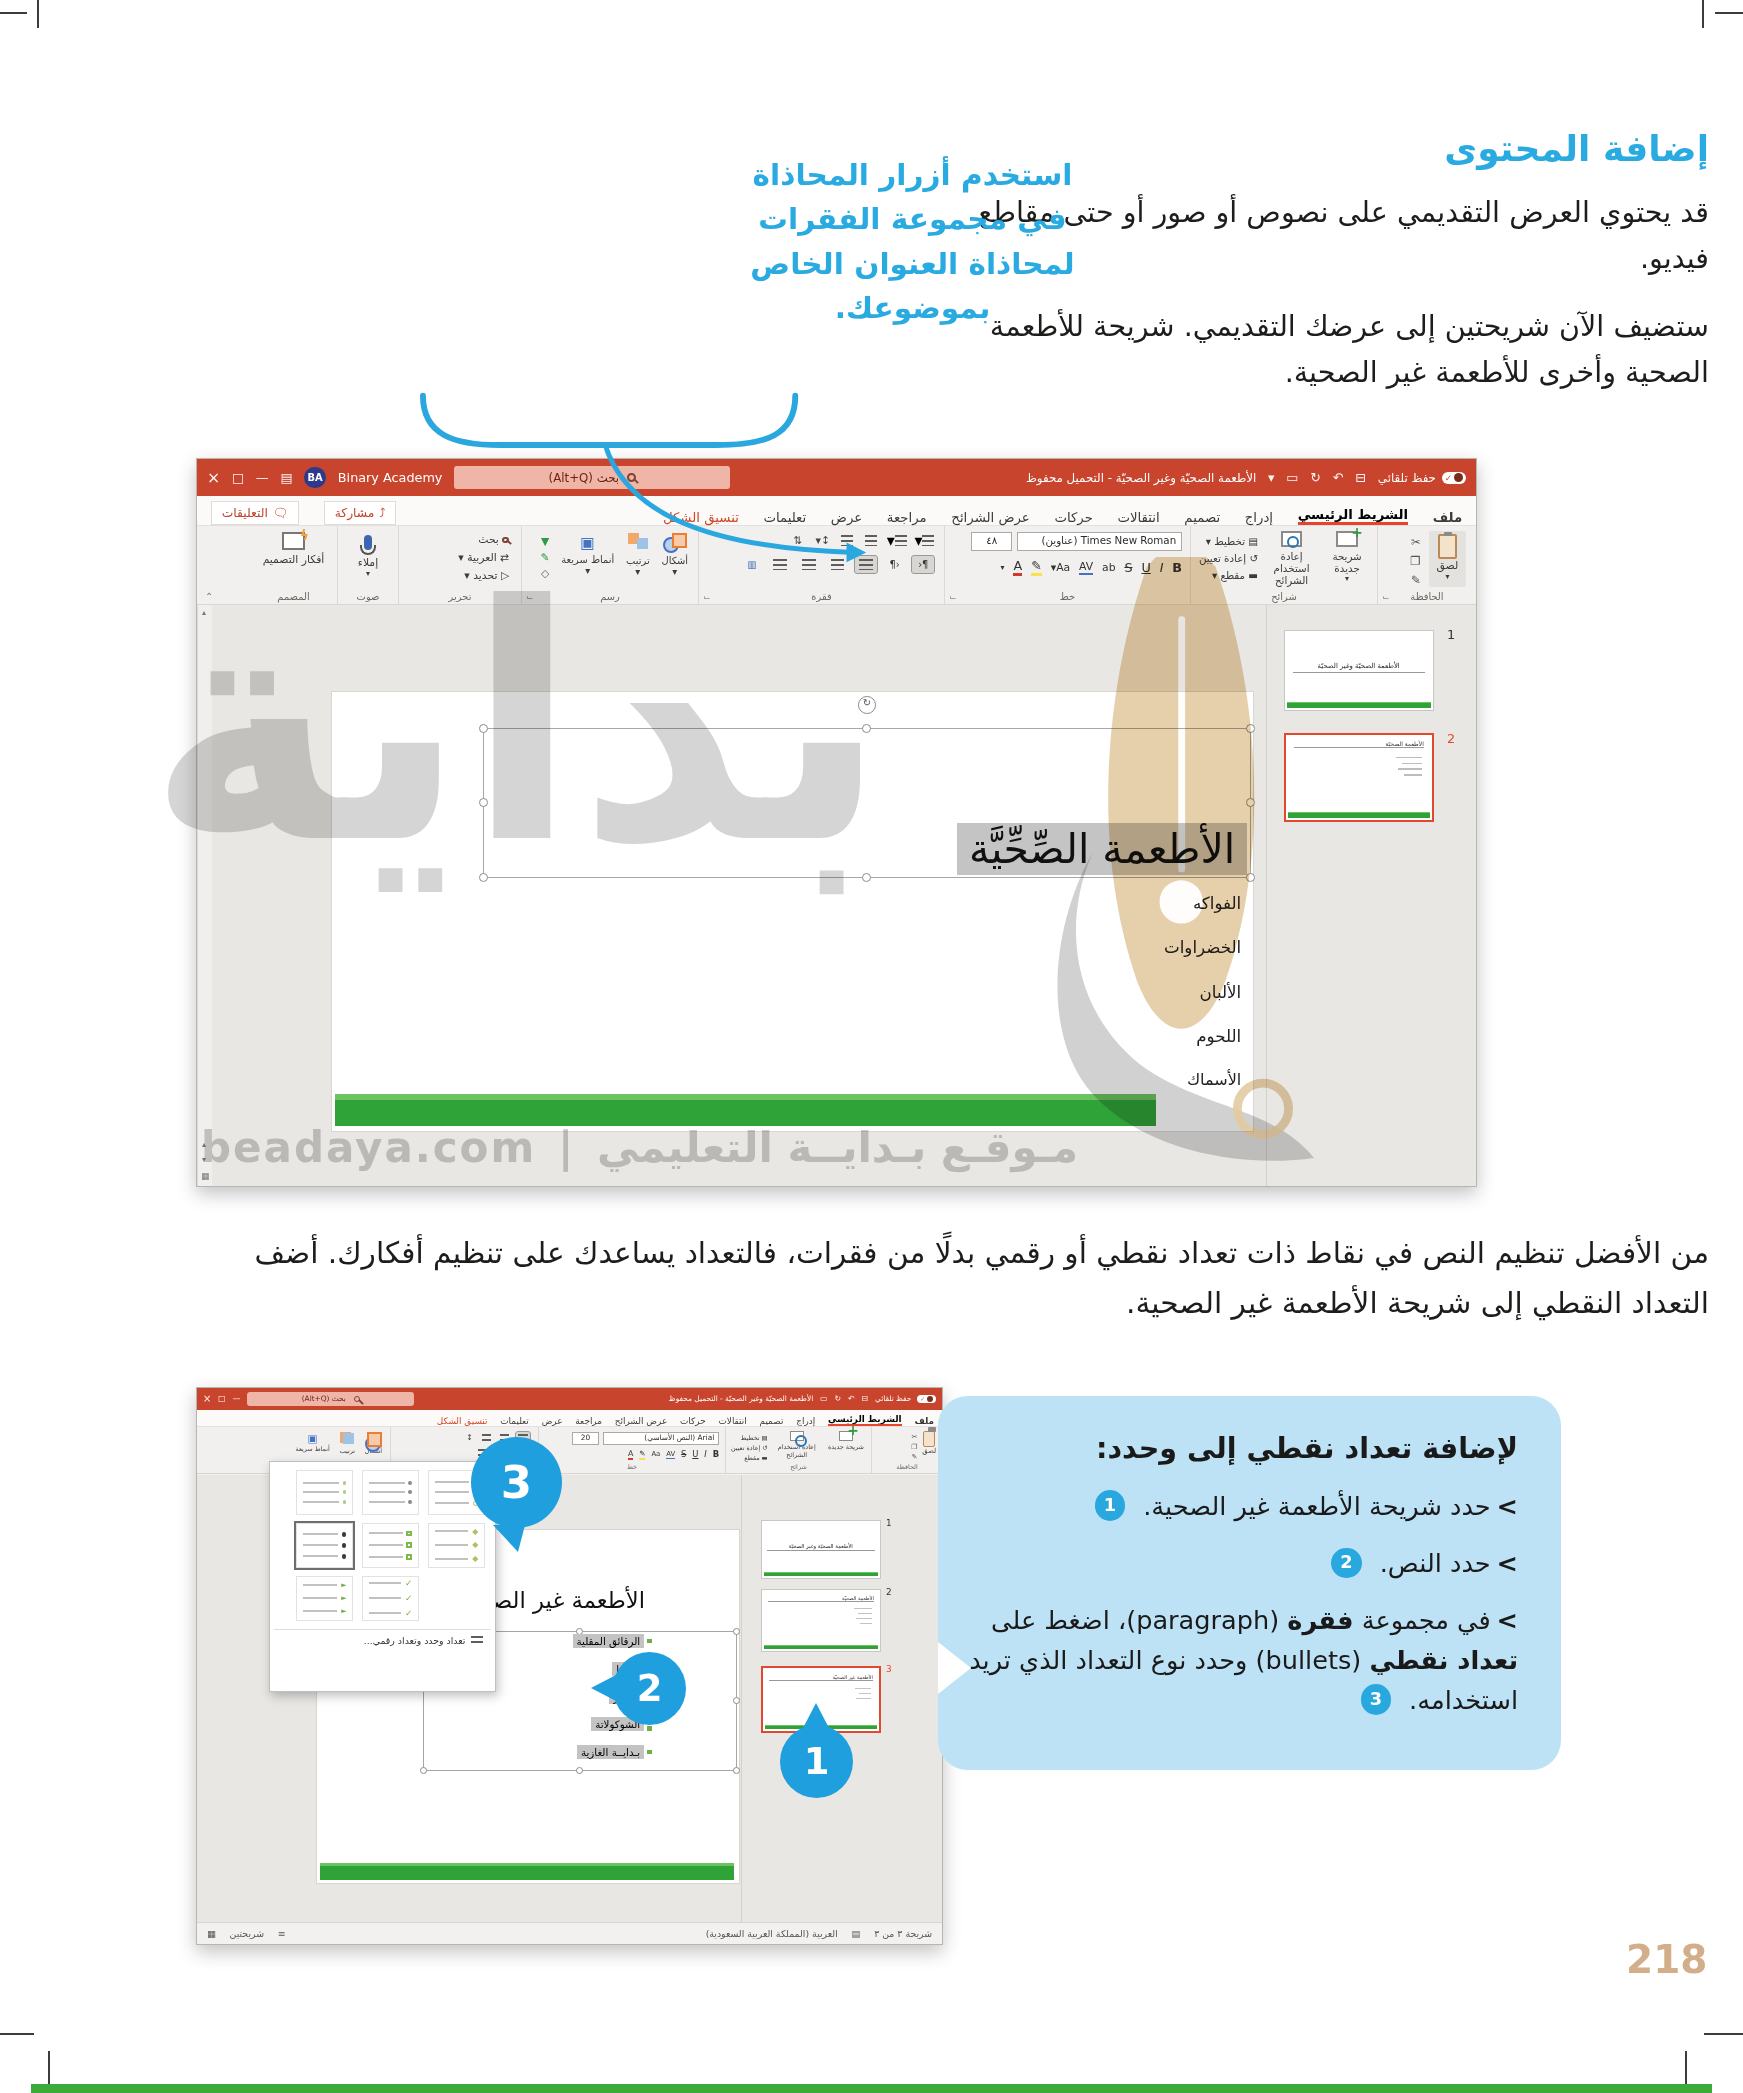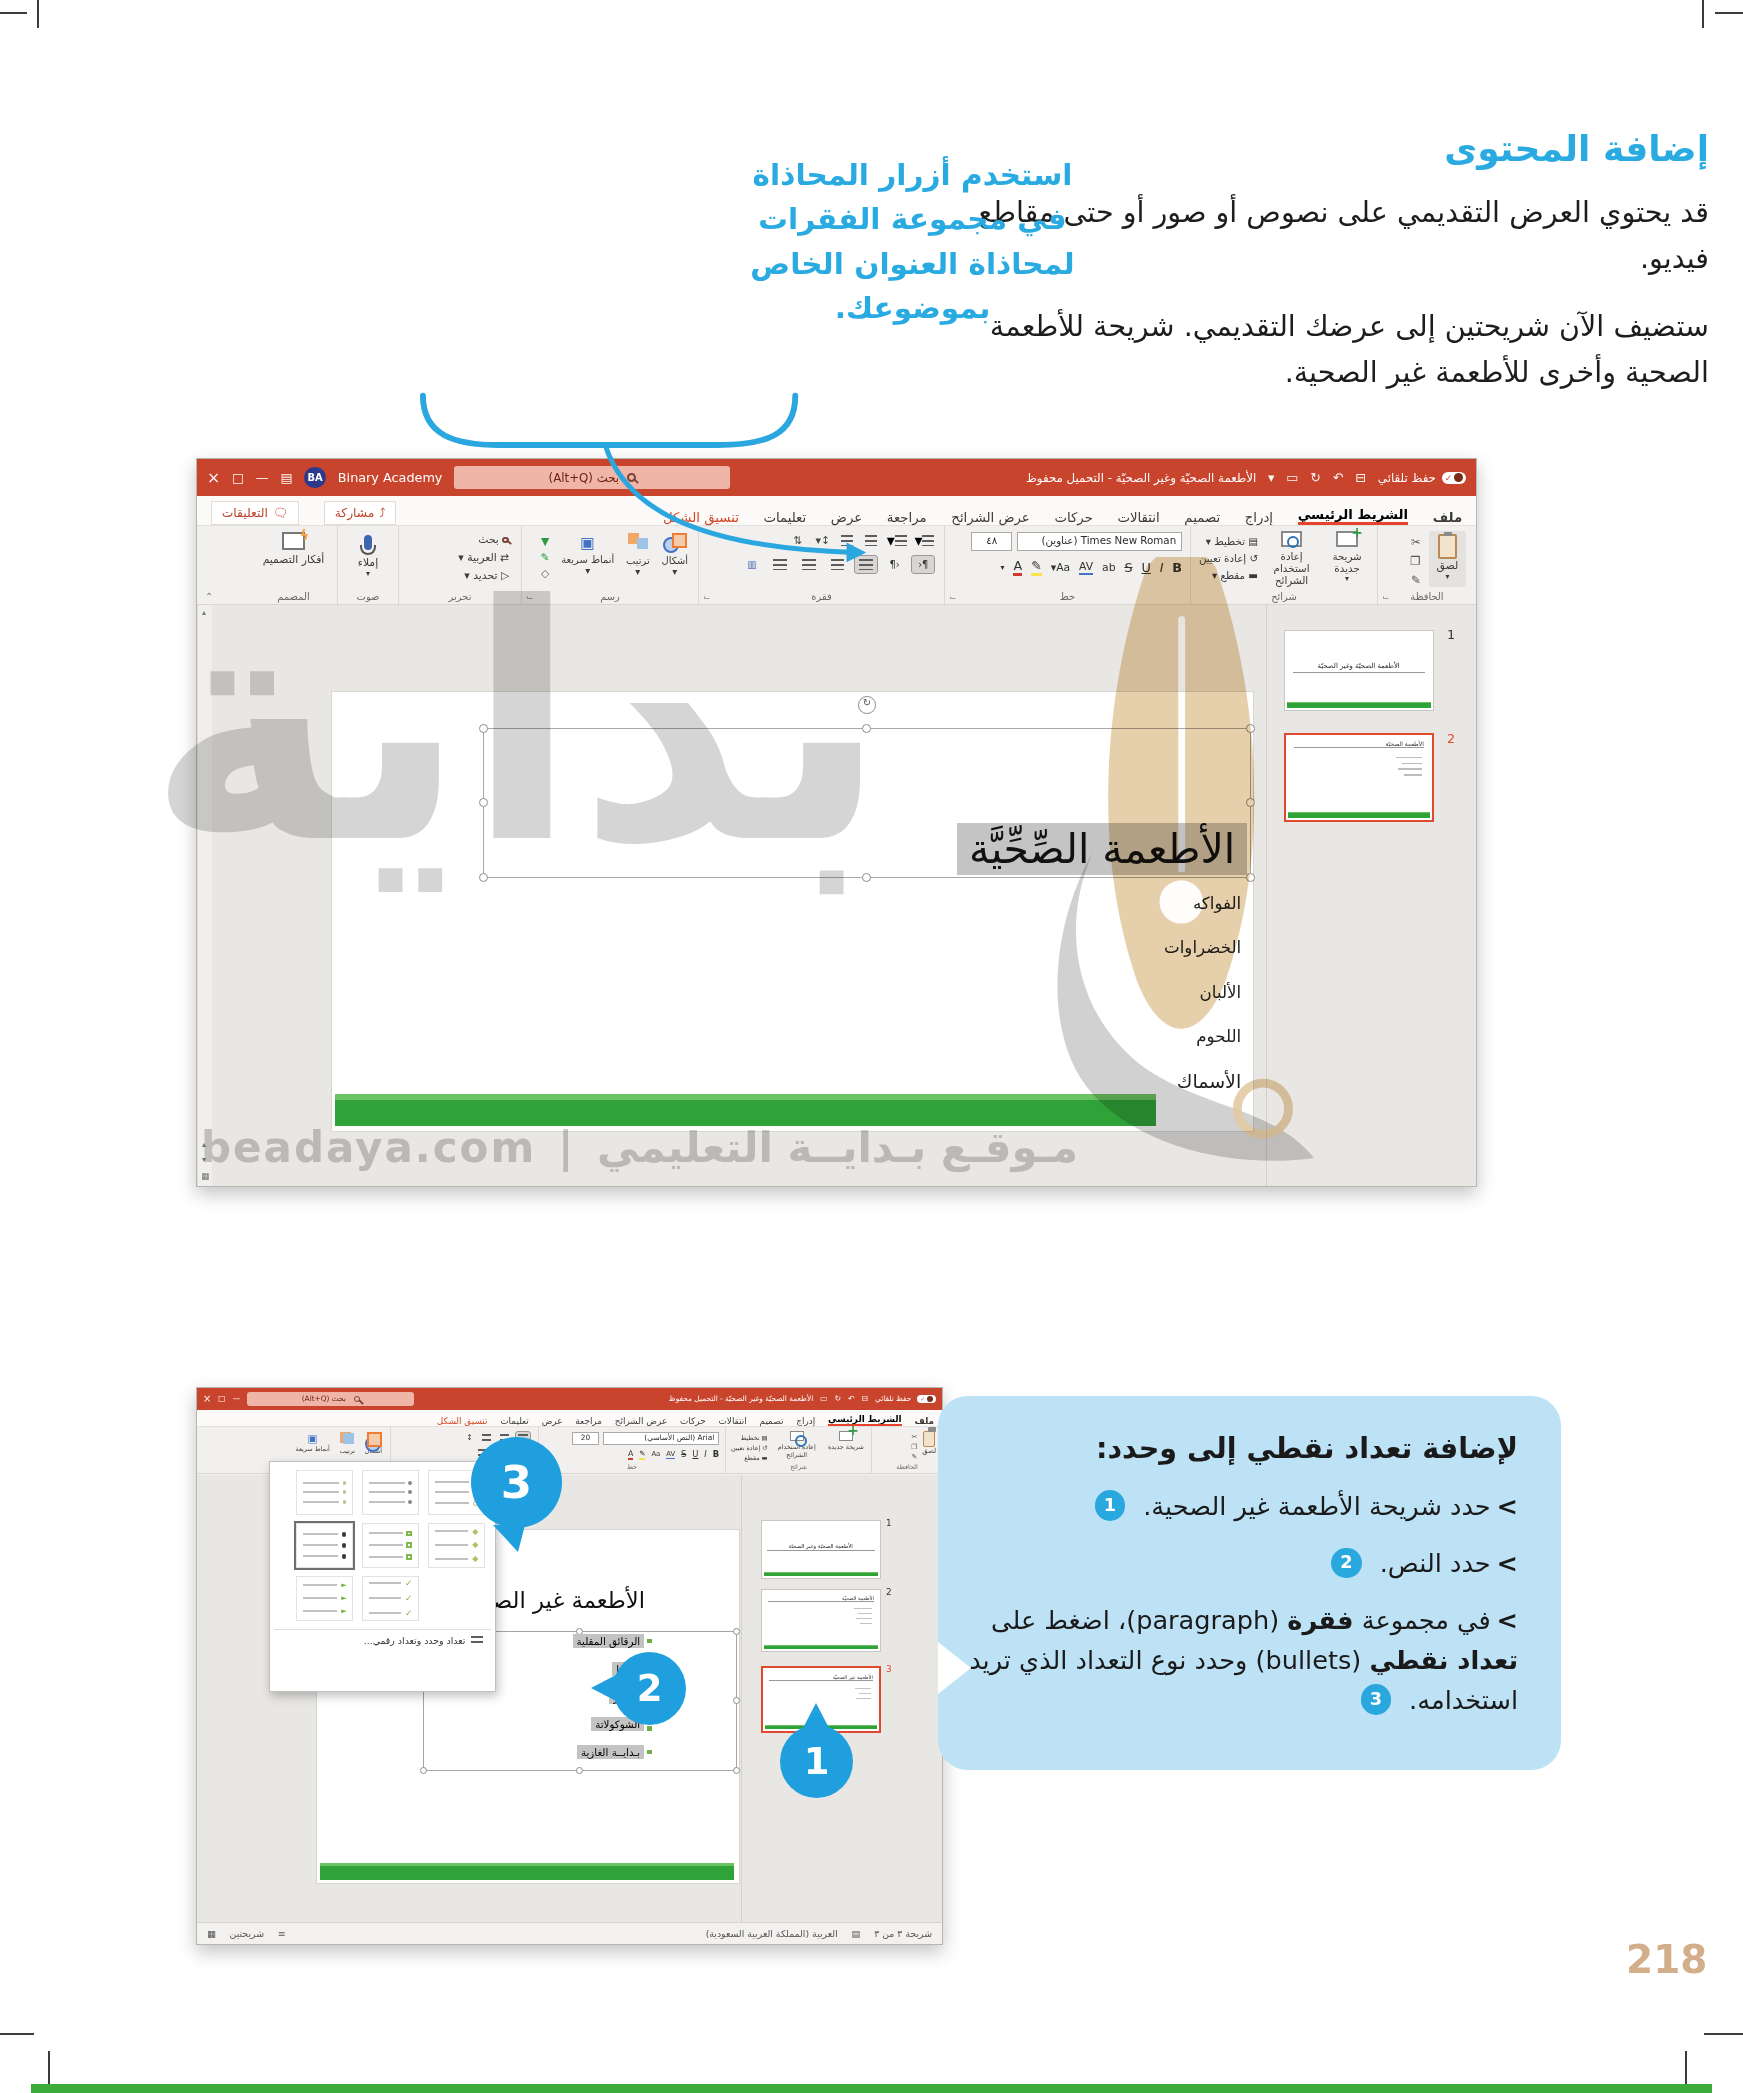--- a/index.html
+++ b/index.html
@@ -346,21 +346,21 @@
             <span class="hd" style="left:calc(50% - 4.9px);bottom:-4.9px"></span>
             <span class="hd" style="right:-4.9px;bottom:-4.9px"></span>
           <span style="position:absolute;left:calc(50% - 8.9px);top:-33px;width:17.7px;height:17.7px;border:1.5px solid #8c8c8c;border-radius:50%;background:#fff;font-size:9.9px;text-align:center;color:#555">↻</span>
           <div style="position:absolute;right:3px;bottom:2px;background:#C4C4C4;font-size:41px;color:#111;padding:2px 11.8px;white-space:nowrap">الأطعمة الصِّحِّيَّة</div>
         </div>
 
         <div style="position:absolute;right:11.8px;top:201px;font-size:16.7px;color:#222">الفواكه</div>
         <div style="position:absolute;right:11.8px;top:245px;font-size:16.7px;color:#222">الخضراوات</div>
         <div style="position:absolute;right:11.8px;top:290px;font-size:16.7px;color:#222">الألبان</div>
         <div style="position:absolute;right:11.8px;top:334px;font-size:16.7px;color:#222">اللحوم</div>
-        <div style="position:absolute;right:11.8px;top:378px;font-size:19px;color:#222">الأسماك</div>
+        <div style="position:absolute;right:11.8px;top:378px;font-size:16px;color:#222">الأسماك</div>
       </div>
 
       <div style="position:absolute;left:1069px;top:0;bottom:0;width:211px;border-left:1px solid #D3D0CD">
         <span style="position:absolute;left:180px;top:21.7px;font-size:12.8px;color:#333">1</span>
         <div style="position:absolute;left:16.7px;top:24.6px;width:150px;height:81px;background:#fff;border:1px solid #C9C6C3">
           <div style="position:absolute;left:7.9px;right:7.9px;top:31.5px;text-align:center;font-size:6.9px;color:#222;border-bottom:1px solid #999;padding-bottom:2px">الأطعمة الصحيّة وغير الصحيّة</div>
           <div class="greenbar" style="left:2px;right:2px;bottom:2px;height:5.9px"></div>
         </div>
         <span style="position:absolute;left:180px;top:126px;font-size:12.8px;color:#E1492F">2</span>
         <div style="position:absolute;left:16.7px;top:128px;width:150px;height:89px;background:#fff;border:2.5px solid #E1492F">
@@ -384,20 +384,21 @@
     <circle cx="185" cy="350" r="22" fill="#fff" opacity="0.95"></circle>
     <path d="M95,300 C60,380 80,470 150,520 C210,560 280,560 320,610 C250,620 150,605 95,545 C45,490 50,380 95,300 Z" fill="#C9C9C9" opacity="0.85"></path>
     <circle cx="268" cy="560" r="26" fill="none" stroke="#E3CBA3" stroke-width="9" opacity="0.9"></circle>
   </svg>
   <div class="wm wm-cap abs">
     <span>beadaya.com</span>
       <span>|</span>
       <span style="direction:rtl">مـوقـع بـدايــة التعليمي</span>
   </div>
 
+  <p class="para mid">من الأفضل تنظيم النص في نقاط ذات تعداد نقطي أو رقمي بدلًا من فقرات، فالتعداد يساعدك على تنظيم أفكارك. أضف التعداد النقطي إلى شريحة الأطعمة غير الصحية.</p>
 
   <div class="steps">
     <div class="steps-title">لإضافة تعداد نقطي إلى وحدد:</div>
     <div class="stepline">
       <span class="chev">&lt;</span><span>حدد شريحة الأطعمة غير الصحية.</span>
       <span class="stepnum">1</span>
     </div>
     <div class="stepline">
       <span class="chev">&lt;</span><span>حدد النص.</span>
       <span class="stepnum">2</span>

